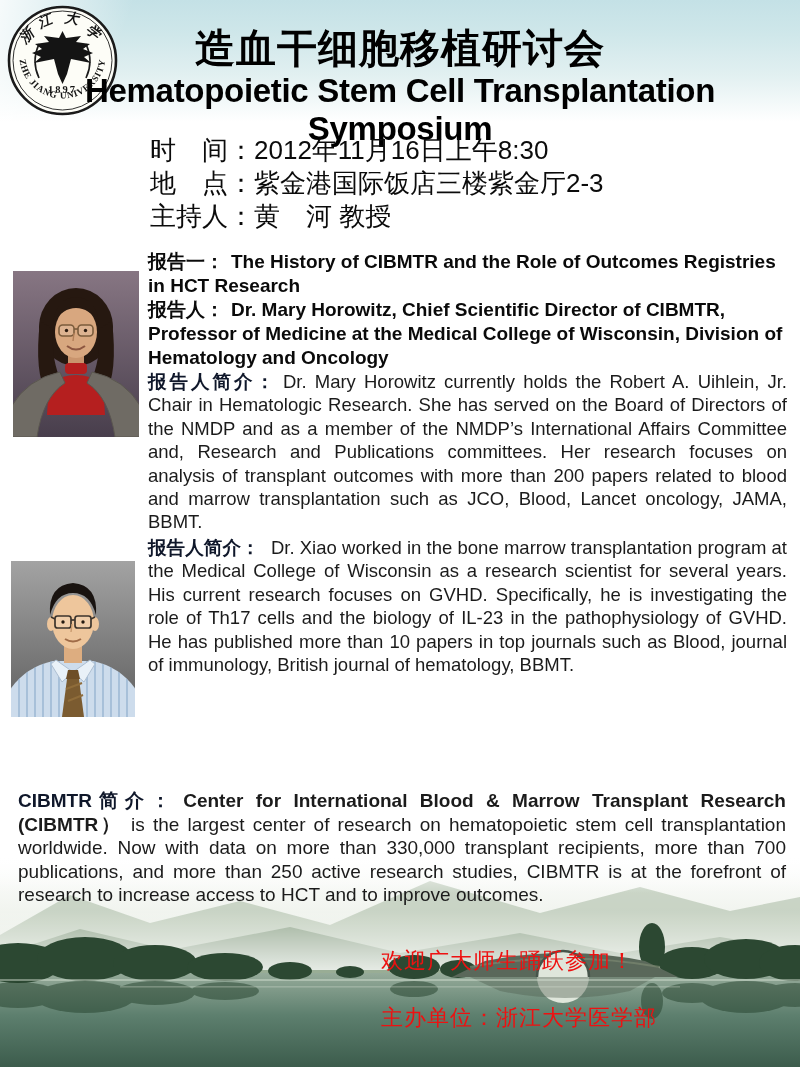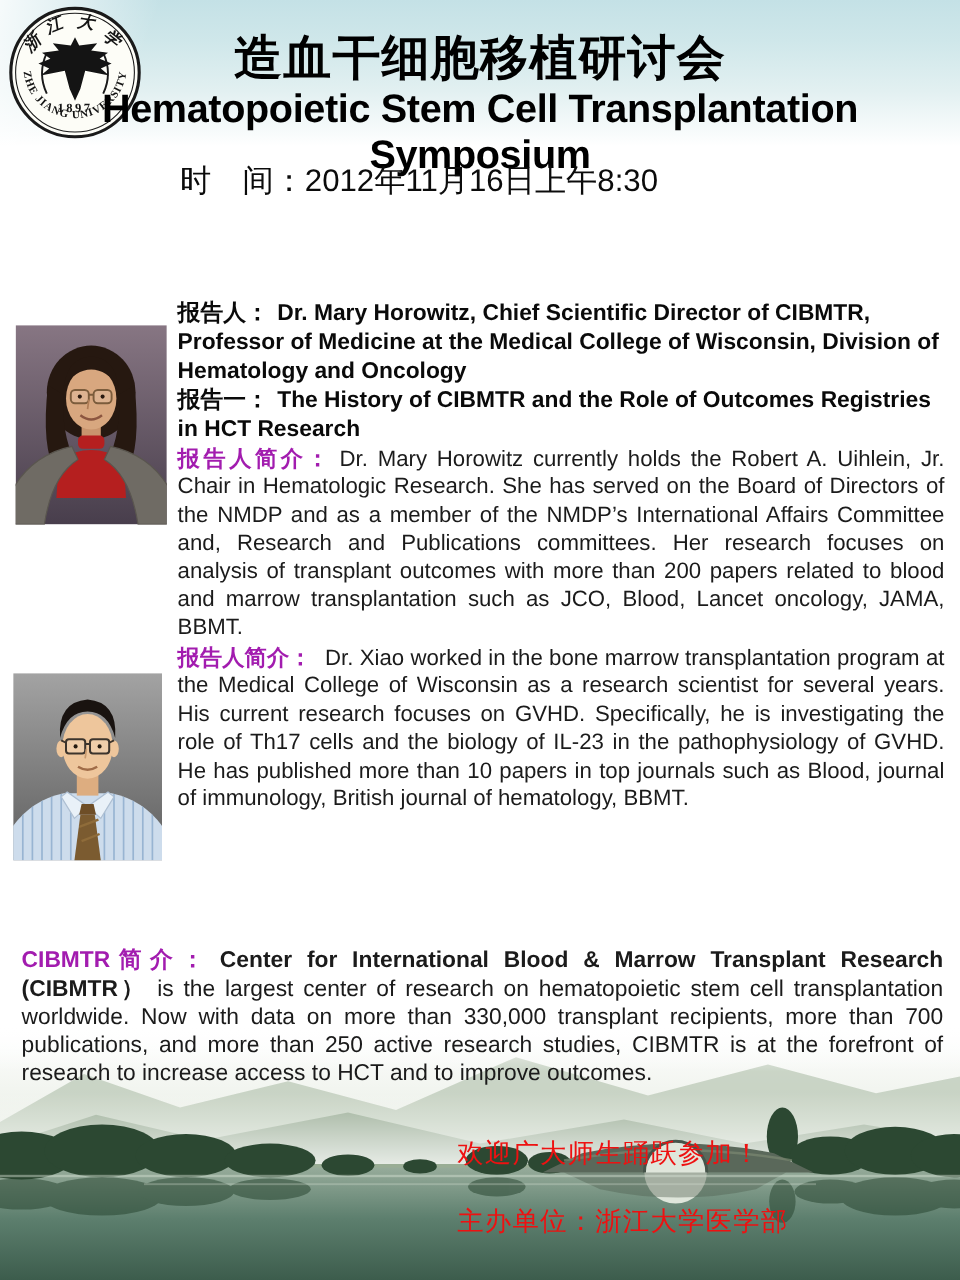--- a/index.html
+++ b/index.html
@@ -24,21 +24,21 @@
   .photo1{left:13px;top:271px;width:126px;height:166px;}
   .photo2{left:11px;top:561px;width:124px;height:156px;}
   .photo svg{display:block;width:100%;height:100%;}
   .talk{position:absolute;left:148px;width:639px;}
   .talk1{top:250px;}
   .talk2{top:536px;}
   .talk p{margin:0;}
   .h{font-size:19px;line-height:24px;font-weight:bold;color:#0a0a0a;}
   .lbl{margin-right:7px;}
   .bio{font-size:18.5px;line-height:23.4px;text-align:justify;color:#1b1b1b;margin-top:1px;}
-  .lbl-b{font-weight:bold;margin-right:6px;color:#a21caf;}
+  .lbl-b{font-weight:bold;margin-right:6px;color:#0f172a;}
   
   .cibmtr{position:absolute;left:18px;top:789px;width:768px;font-size:19px;line-height:23.6px;
     text-align:justify;color:#1b1b1b;z-index:3;}
   .cibmtr .gap{}
   
   .scene{position:absolute;left:0;top:855px;width:800px;height:212px;z-index:1;}
   .scene svg{display:block;width:100%;height:100%;}
   .red-line{position:absolute;z-index:4;font-size:22px;letter-spacing:1px;font-weight:500;}
   .welcome{left:381px;top:946px;}
   .organizer{left:381px;top:1003px;}
@@ -70,20 +70,22 @@
         <text x="58" y="18" transform="rotate(8 58 18)">大</text>
         <text x="79" y="27" transform="rotate(38 79 27)">学</text>
       </g>
     </svg>
     <div class="title-zh">造血干细胞移植研讨会</div>
     <div class="title-en">Hematopoietic Stem Cell Transplantation Symposium</div>
   </div>
 
   <div class="details">
     <div>时　间：2012年11月16日上午8:30</div>
+    <div>地　点：紫金港国际饭店三楼紫金厅2-3</div>
+    <div>主持人：黄　河 教授</div>
   </div>
 
   <div class="photo photo1">
     <svg viewBox="0 0 126 166" preserveAspectRatio="none">
       <defs>
         <linearGradient id="bg1" x1="0" y1="0" x2="0" y2="1">
           <stop offset="0" stop-color="#877683"></stop>
             <stop offset="1" stop-color="#483e4c"></stop>
         </linearGradient>
       </defs>
@@ -102,22 +104,22 @@
       <rect x="65" y="54" width="15" height="11" rx="3.5" fill="rgba(255,255,255,.14)" stroke="#7b5c3c" stroke-width="1.6"></rect>
       <line x1="61" y1="58" x2="65" y2="58" stroke="#7b5c3c" stroke-width="1.6"></line>
       <circle cx="53.5" cy="59.5" r="1.7" fill="#2a1a10"></circle>
       <circle cx="72.5" cy="59.5" r="1.7" fill="#2a1a10"></circle>
       <path d="M61,62 L60,70" stroke="#b07d56" stroke-width="1.4" fill="none"></path>
       <path d="M54,75 Q63,82 72,75" stroke="#8c5640" stroke-width="2" fill="none"></path>
     </svg>
   </div>
 
   <div class="talk talk1">
+    <p class="h"><span class="lbl">报告一：</span><span>The History of CIBMTR and the Role of Outcomes Registries in HCT Research</span></p>
     <p class="h"><span class="lbl">报告人：</span><span>Dr. Mary Horowitz, Chief Scientific Director of CIBMTR, Professor of Medicine at the Medical College of Wisconsin, Division of Hematology and Oncology</span></p>
-    <p class="h"><span class="lbl">报告一：</span><span>The History of CIBMTR and the Role of Outcomes Registries in HCT Research</span></p>
     <p class="bio"><span class="lbl-b">报告人简介：</span><span>Dr. Mary Horowitz currently holds the Robert A. Uihlein, Jr. Chair in Hematologic Research. She has served on the Board of Directors of the NMDP and as a member of the NMDP’s International Affairs Committee and, Research and Publications committees. Her research focuses on analysis of transplant outcomes with more than 200 papers related to blood and marrow transplantation such as JCO, Blood, Lancet oncology, JAMA, BBMT.</span></p>
   </div>
 
   <div class="photo photo2">
     <svg viewBox="0 0 124 156" preserveAspectRatio="none">
       <defs>
         <linearGradient id="bg2" x1="0" y1="0" x2="0" y2="1">
           <stop offset="0" stop-color="#a3a3a3"></stop>
             <stop offset="1" stop-color="#5e5e5e"></stop>
         </linearGradient>

